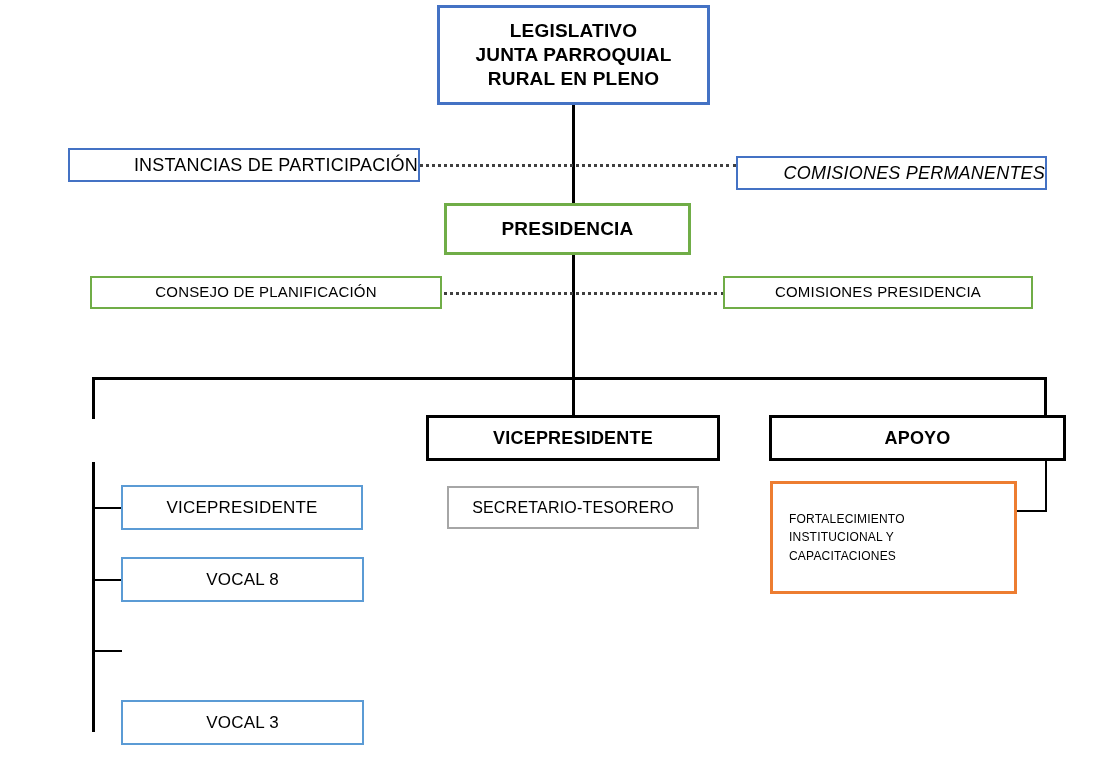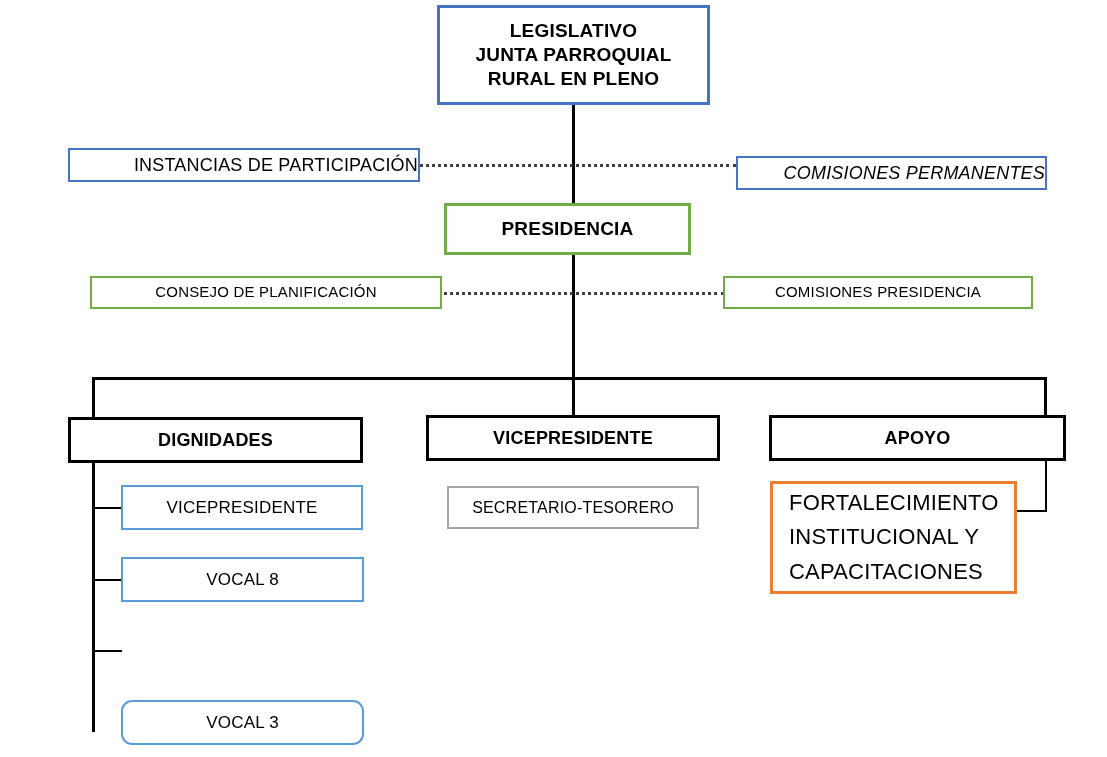--- a/index.html
+++ b/index.html
@@ -71,21 +71,21 @@
     font-size: 17px;
     letter-spacing: 0.6px;
   }
   .n-gray {
     border: 2px solid #A6A6A6;
     font-size: 16px;
     letter-spacing: 0.3px;
   }
   .n-orange {
     border: 3px solid #ED7D31;
-    font-size: 22px;
+    font-size: 12px;
     letter-spacing: 0.4px;
     justify-content: flex-start;
     text-align: left;
     padding-left: 16px;
   }
   .n-orange .lbl { line-height: 1.55; }
 
   
   .conn {
     position: absolute;
@@ -163,42 +163,39 @@
   </div>
 
   <div class="node n-green-thin" style="left:68px; top:276px; width:352px; height:33px;margin-left:22px;">
     <span class="lbl">CONSEJO DE PLANIFICACIÓN</span>
   </div>
 
   <div class="node n-green-thin" style="left:723px; top:276px; width:310px; height:33px;">
     <span class="lbl">COMISIONES  PRESIDENCIA</span>
   </div>
 
-  <div class="node n-black" style="left:68px; top:417px; width:295px; height:46px;">
-    <span class="lbl">DIGNIDADES</span>
-  </div>
 
   <div class="node n-black" style="left:426px; top:415px; width:294px; height:46px;">
     <span class="lbl">VICEPRESIDENTE</span>
   </div>
 
   <div class="node n-black" style="left:769px; top:415px; width:297px; height:46px;">
     <span class="lbl">APOYO</span>
   </div>
 
   <div class="node n-lightblue" style="left:121px; top:485px; width:242px; height:45px;">
     <span class="lbl">VICEPRESIDENTE</span>
   </div>
 
   <div class="node n-lightblue" style="left:121px; top:557px; width:243px; height:45px;">
     <span class="lbl">VOCAL 8</span>
   </div>
 
 
-  <div class="node n-lightblue" style="left:121px; top:700px; width:243px; height:45px;border-radius:11px;">
+  <div class="node n-lightblue" style="left:121px; top:700px; width:243px; height:45px;">
     <span class="lbl">VOCAL 3</span>
   </div>
 
   <div class="node n-gray" style="left:447px; top:486px; width:252px; height:43px;">
     <span class="lbl">SECRETARIO-TESORERO</span>
   </div>
 
   <div class="node n-orange" style="left:770px; top:481px; width:247px; height:113px;">
     <span class="lbl">FORTALECIMIENTO
 INSTITUCIONAL   Y

